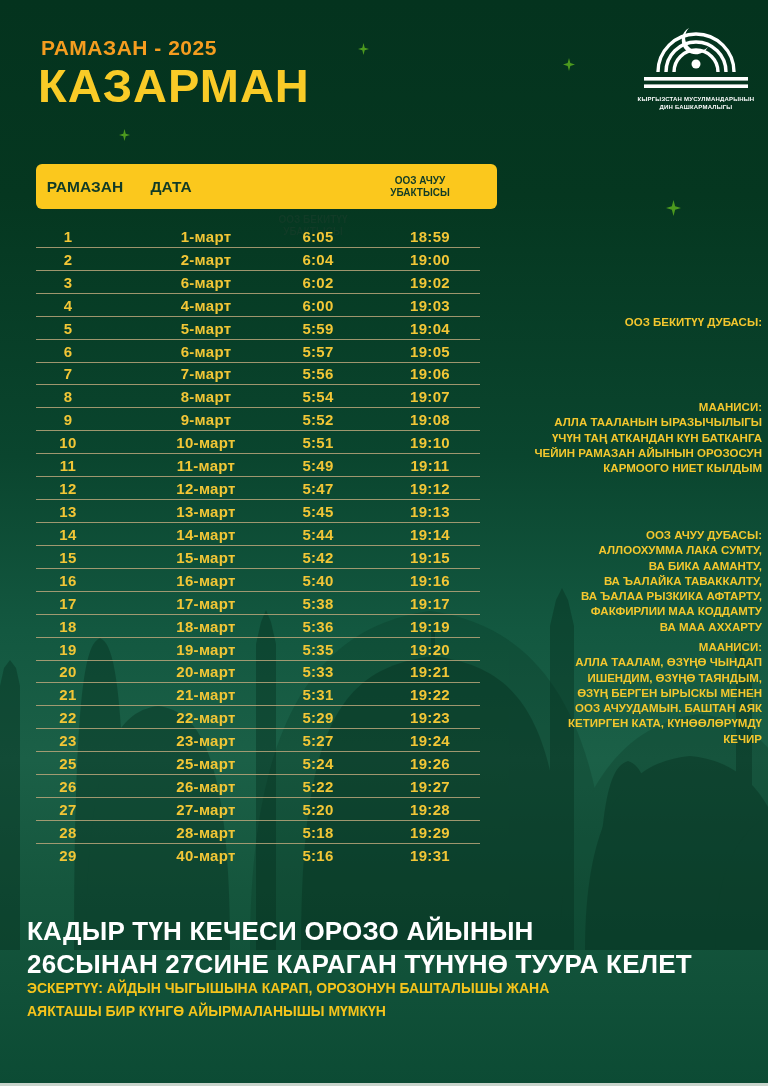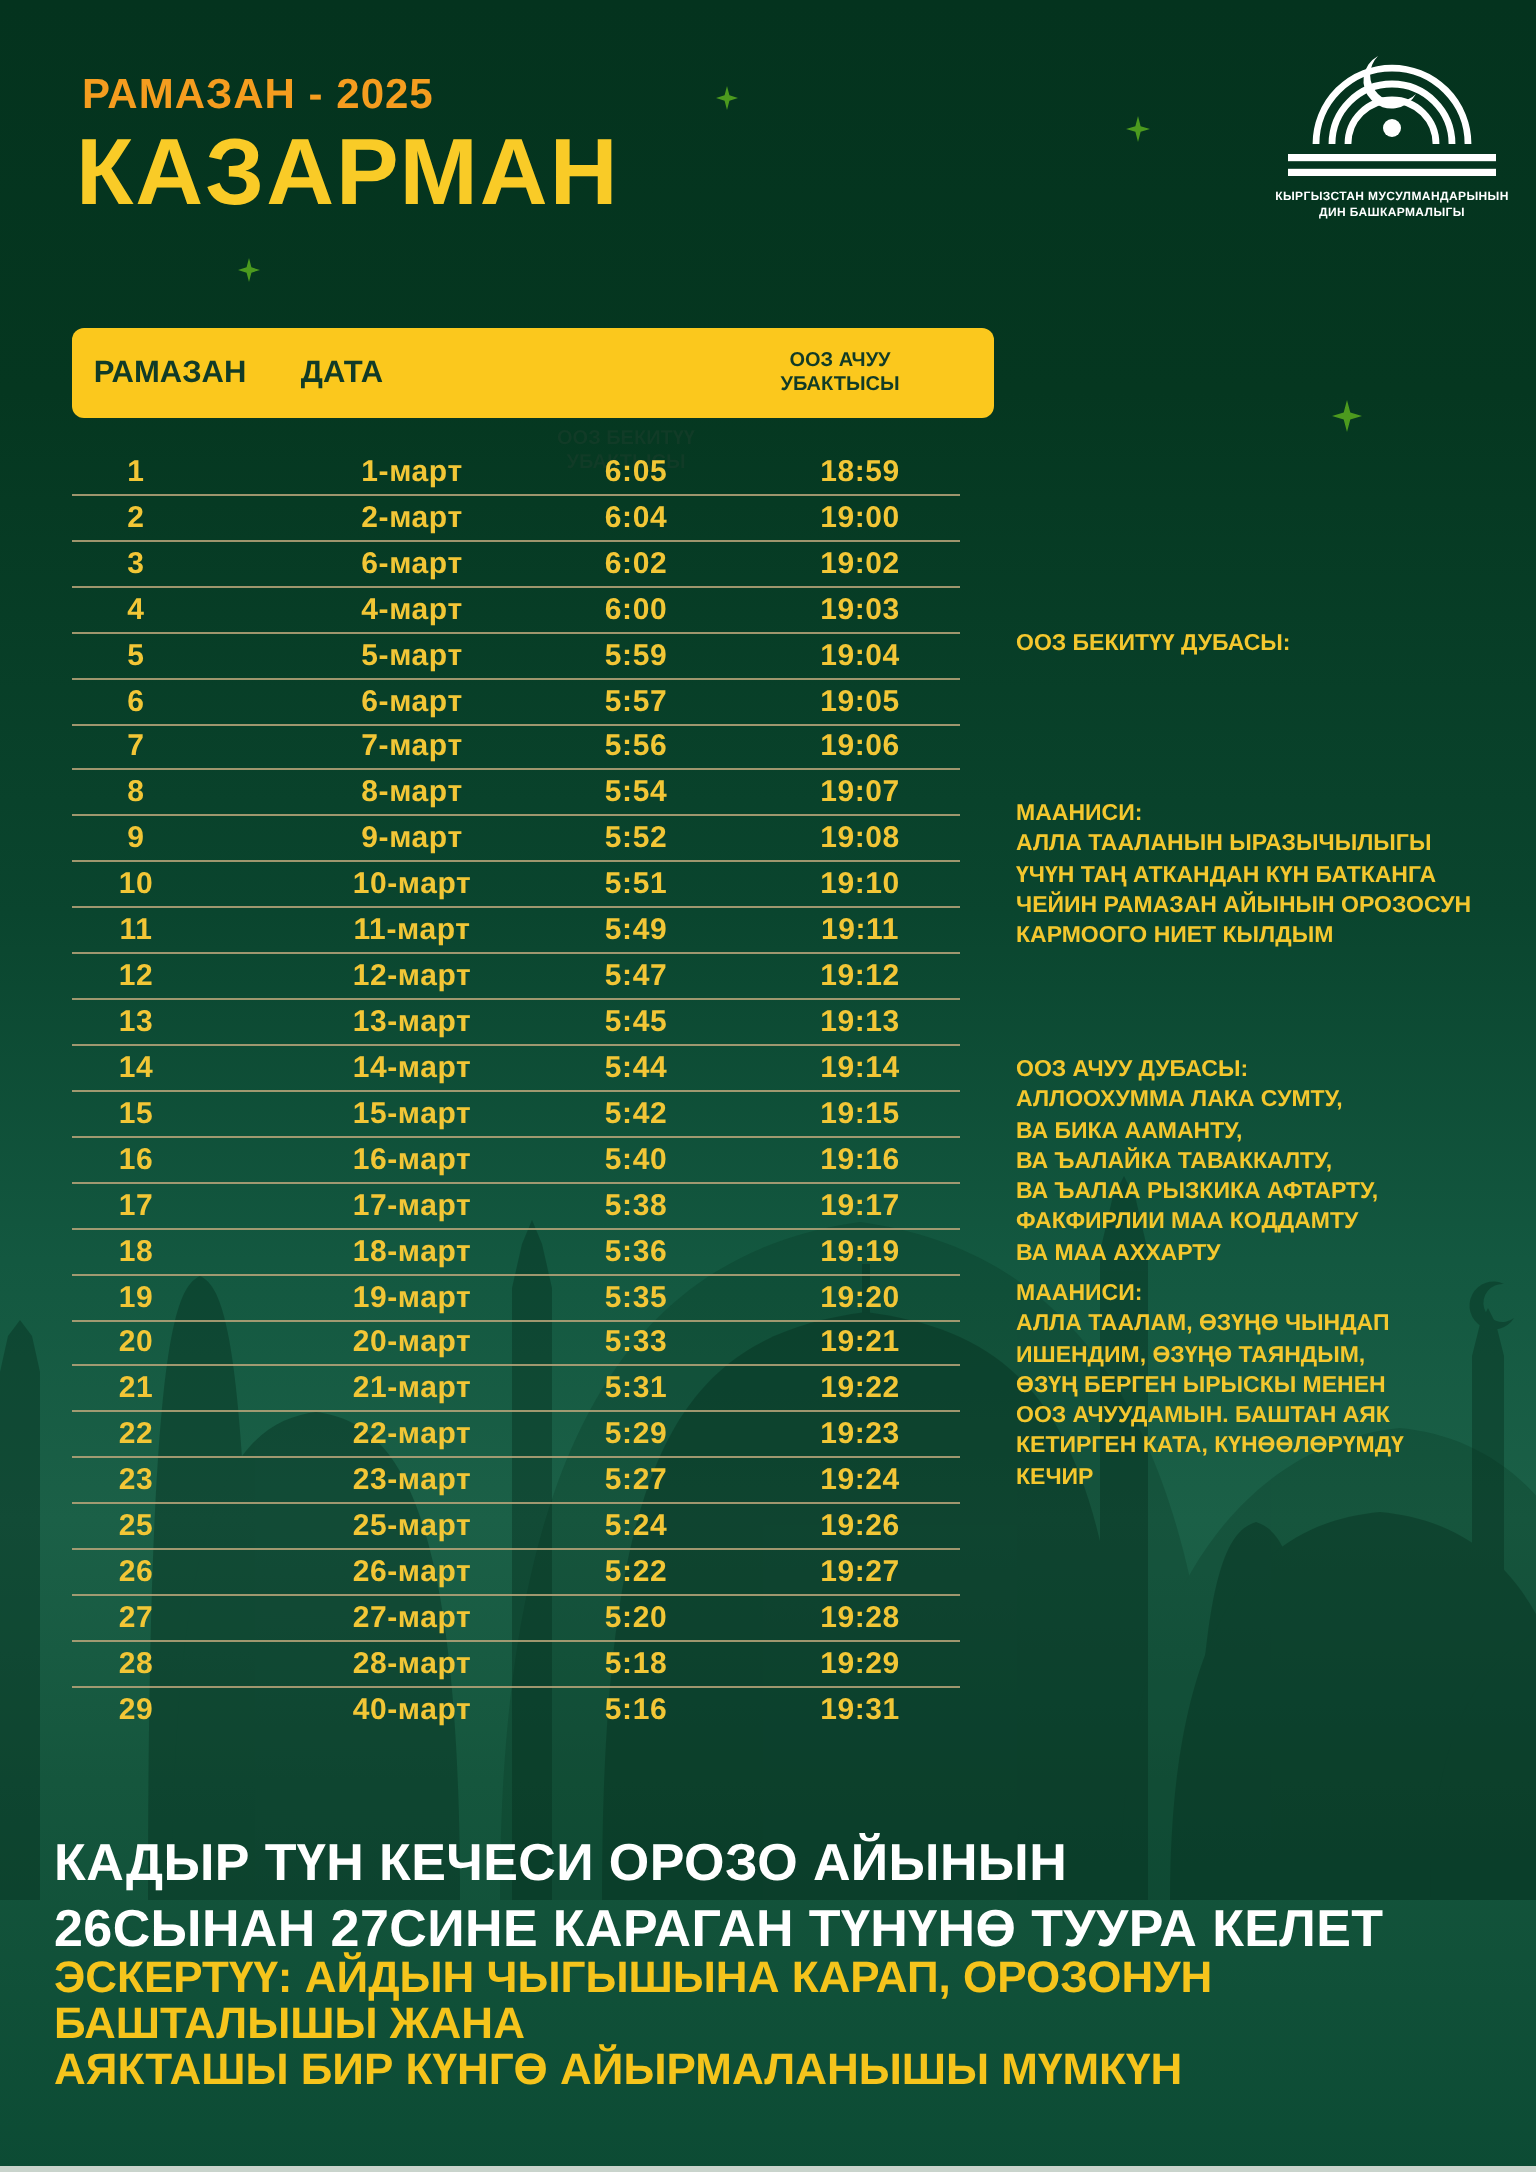--- a/index.html
+++ b/index.html
@@ -30,26 +30,26 @@
   .th1{left:135px;font-size:15.5px;}
   .th2{left:277px;font-size:10px;line-height:12px;margin-top:39px;}
   .th3{left:384px;font-size:10px;line-height:12px;}
   
   .tbody{position:absolute;left:36px;top:225px;width:444px;}
   .trow{position:relative;height:22.93px;box-sizing:border-box;border-bottom:1px solid rgba(186,166,122,.85);}
   .trow:last-child{border-bottom:none;}
   .cell{position:absolute;top:50%;transform:translate(-50%,-50%);color:#F2C636;font-weight:bold;font-size:15px;white-space:nowrap;letter-spacing:.3px;}
   .c0{left:32px;} .c1{left:170px;} .c2{left:282px;} .c3{left:394px;}
   
-  .block{position:absolute;left:508px;width:254px;text-align:left;color:#F4C72E;font-weight:bold;font-size:11.5px;line-height:15.3px;}
+  .block{position:absolute;left:508px;width:254px;text-align:right;color:#F4C72E;font-weight:bold;font-size:11.5px;line-height:15.3px;}
   .block .btext{white-space:pre-line;}
   .b1{top:315px;} .b2{top:400px;} .b3{top:528px;} .b4{top:640px;}
   
   .footer-big{position:absolute;left:27px;top:915px;color:#FFFFFF;font-weight:bold;font-size:26px;line-height:33px;letter-spacing:.2px;}
-  .footer-note{position:absolute;left:27px;top:977px;color:#F5C41C;font-weight:bold;font-size:22px;line-height:23px;}
+  .footer-note{position:absolute;left:27px;top:977px;color:#F5C41C;font-weight:bold;font-size:14px;line-height:23px;}
   .bottom-strip{position:absolute;left:0;bottom:0;width:768px;height:3px;background:#C9D4CC;}
 </style>
 </head>
 <body>
 
 <div class="poster">
 
   <svg class="mosque" viewBox="0 0 768 394" preserveAspectRatio="none" aria-hidden="true">
     <g fill="#052D1D" opacity="0.22">
       <path d="M250,394 C250,160 320,70 430,55 C540,70 610,160 610,394 Z"></path>

